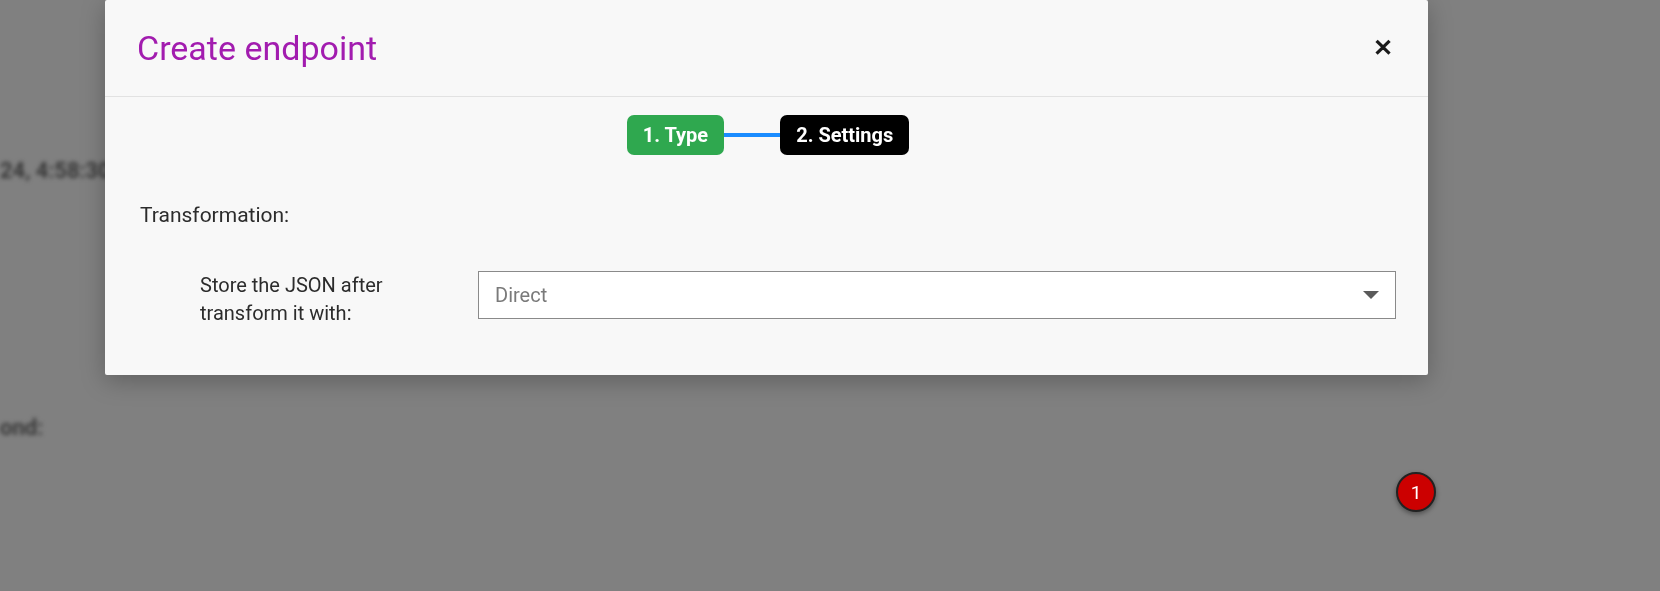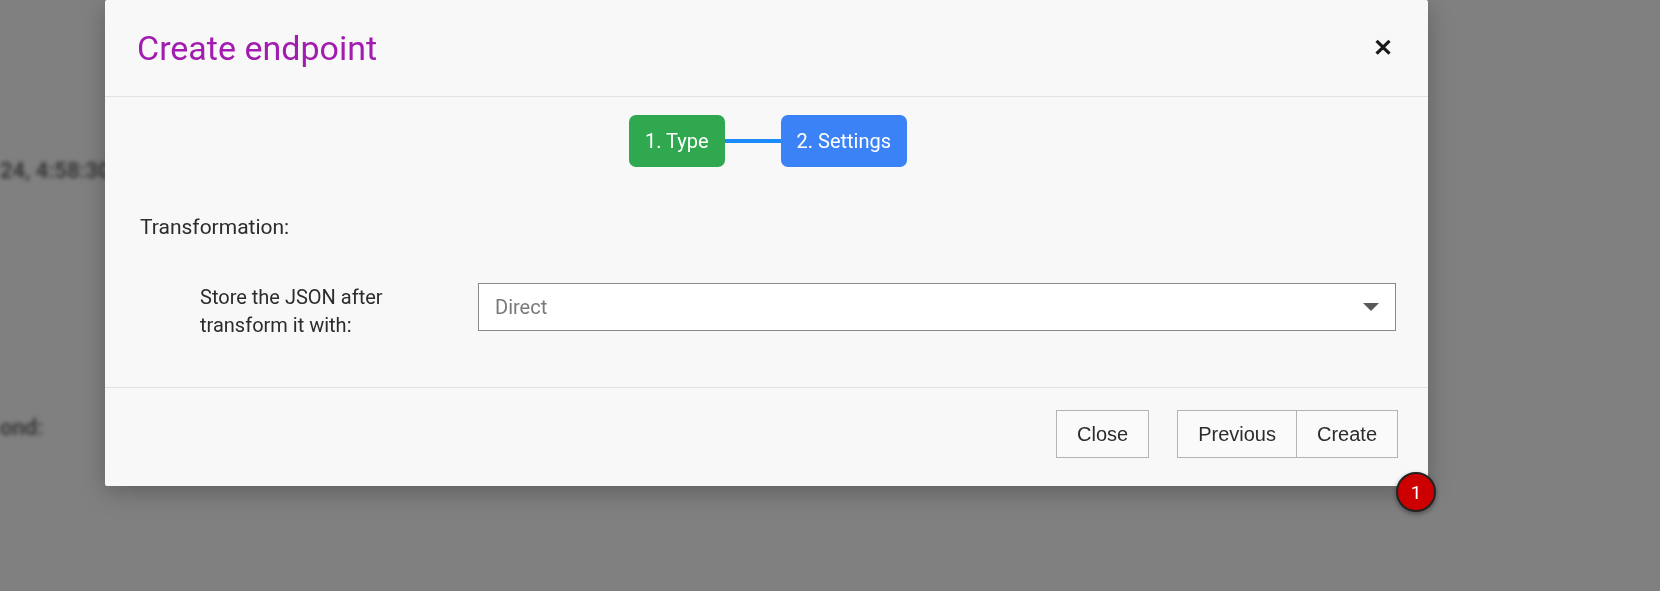--- a/index.html
+++ b/index.html
@@ -80,35 +80,35 @@
     }
 
     .stepper {
       display: flex;
       align-items: center;
       justify-content: center;
       margin-bottom: 48px;
     }
 
     .step {
-      padding: 14px 16px;
+      padding: 8px 16px;
       border-radius: 7px;
       color: #fff;
       font-size: 20px;
-      font-weight: 400;
+      font-weight: 700;
       cursor: pointer;
       text-align: center;
     }
 
     .step-completed {
       background: #2fa84f;
     }
 
     .step-active {
-      background: #3b82f6;
+      background: #000000;
     }
 
     .step-connector {
       width: 56px;
       height: 4px;
       background: #1a8cff;
     }
 
     .section-label {
       font-size: 21px;
@@ -234,22 +234,15 @@
       <div class="form-label">Store the JSON after transform it with:</div>
       <div class="select-wrapper">
         <div class="select-box">
           <span class="select-value">Direct</span>
           <span class="caret-down"></span>
         </div>
       </div>
     </div>
   </div>
 
-  <div class="modal-footer">
-    <button class="btn">Close</button>
-    <div class="btn-group">
-      <button class="btn">Previous</button>
-      <button class="btn">Create</button>
-    </div>
-  </div>
 </div>
 
 <div class="badge">1</div>
 
 </body></html>

